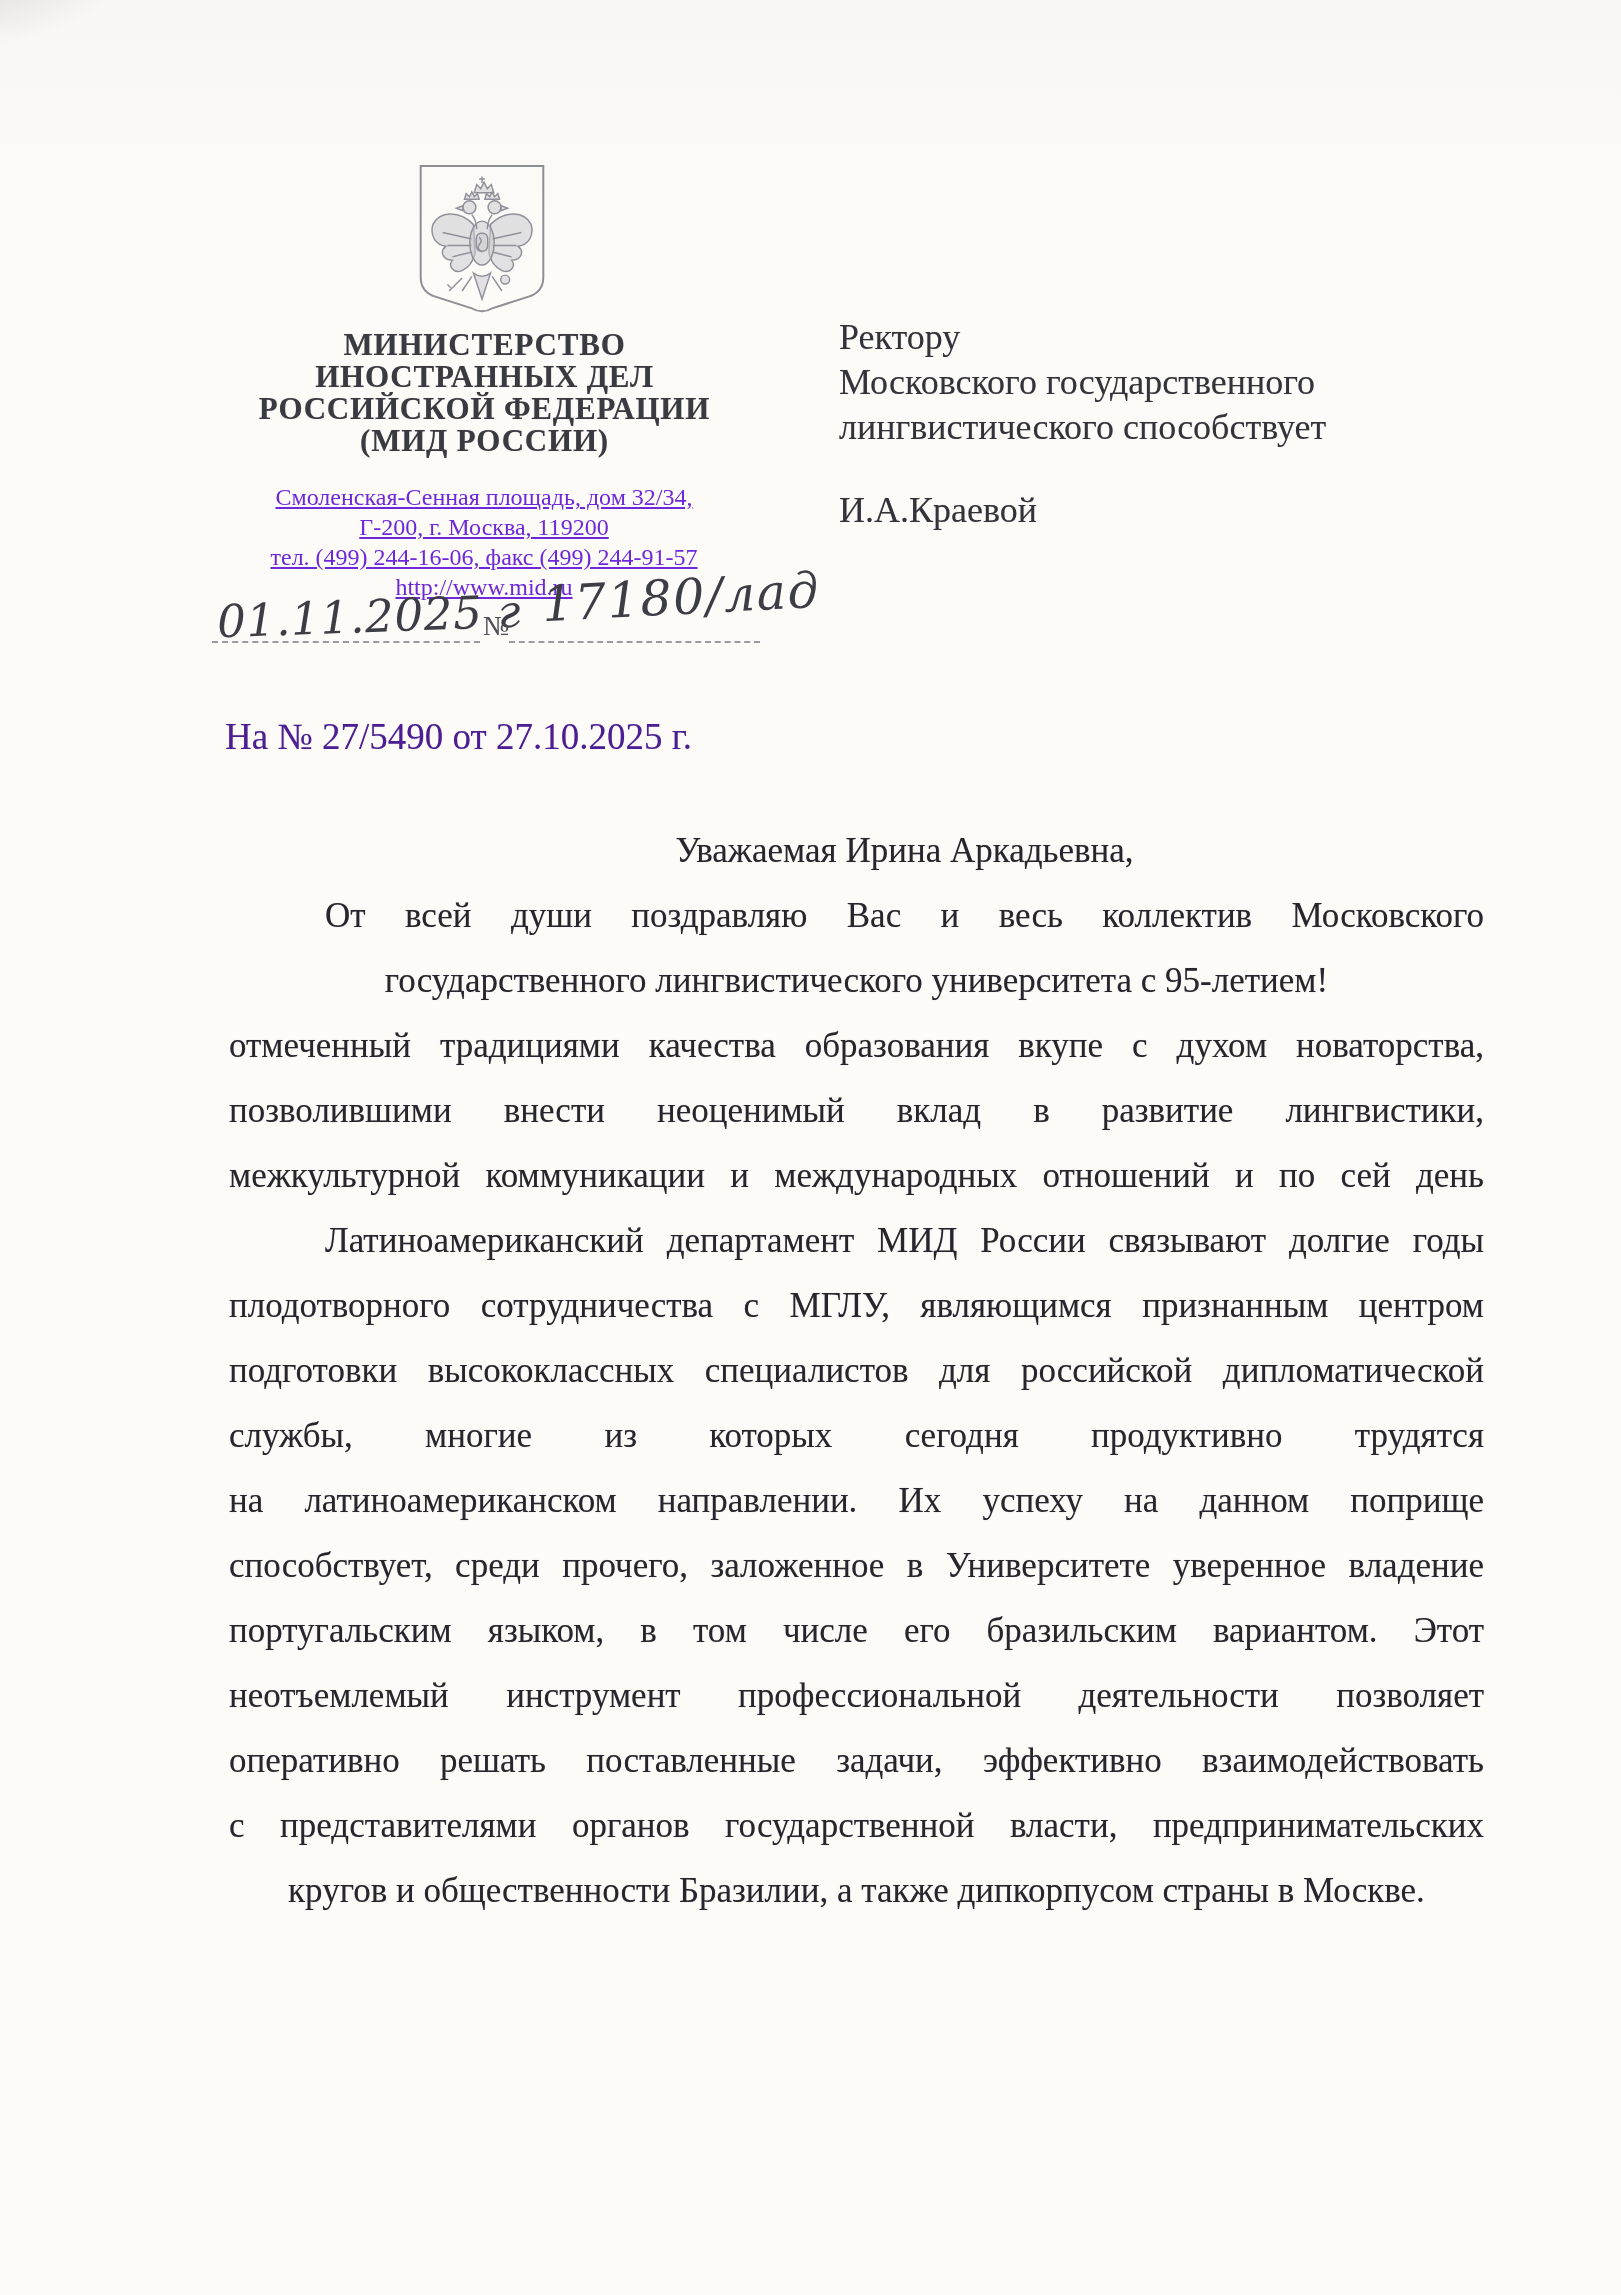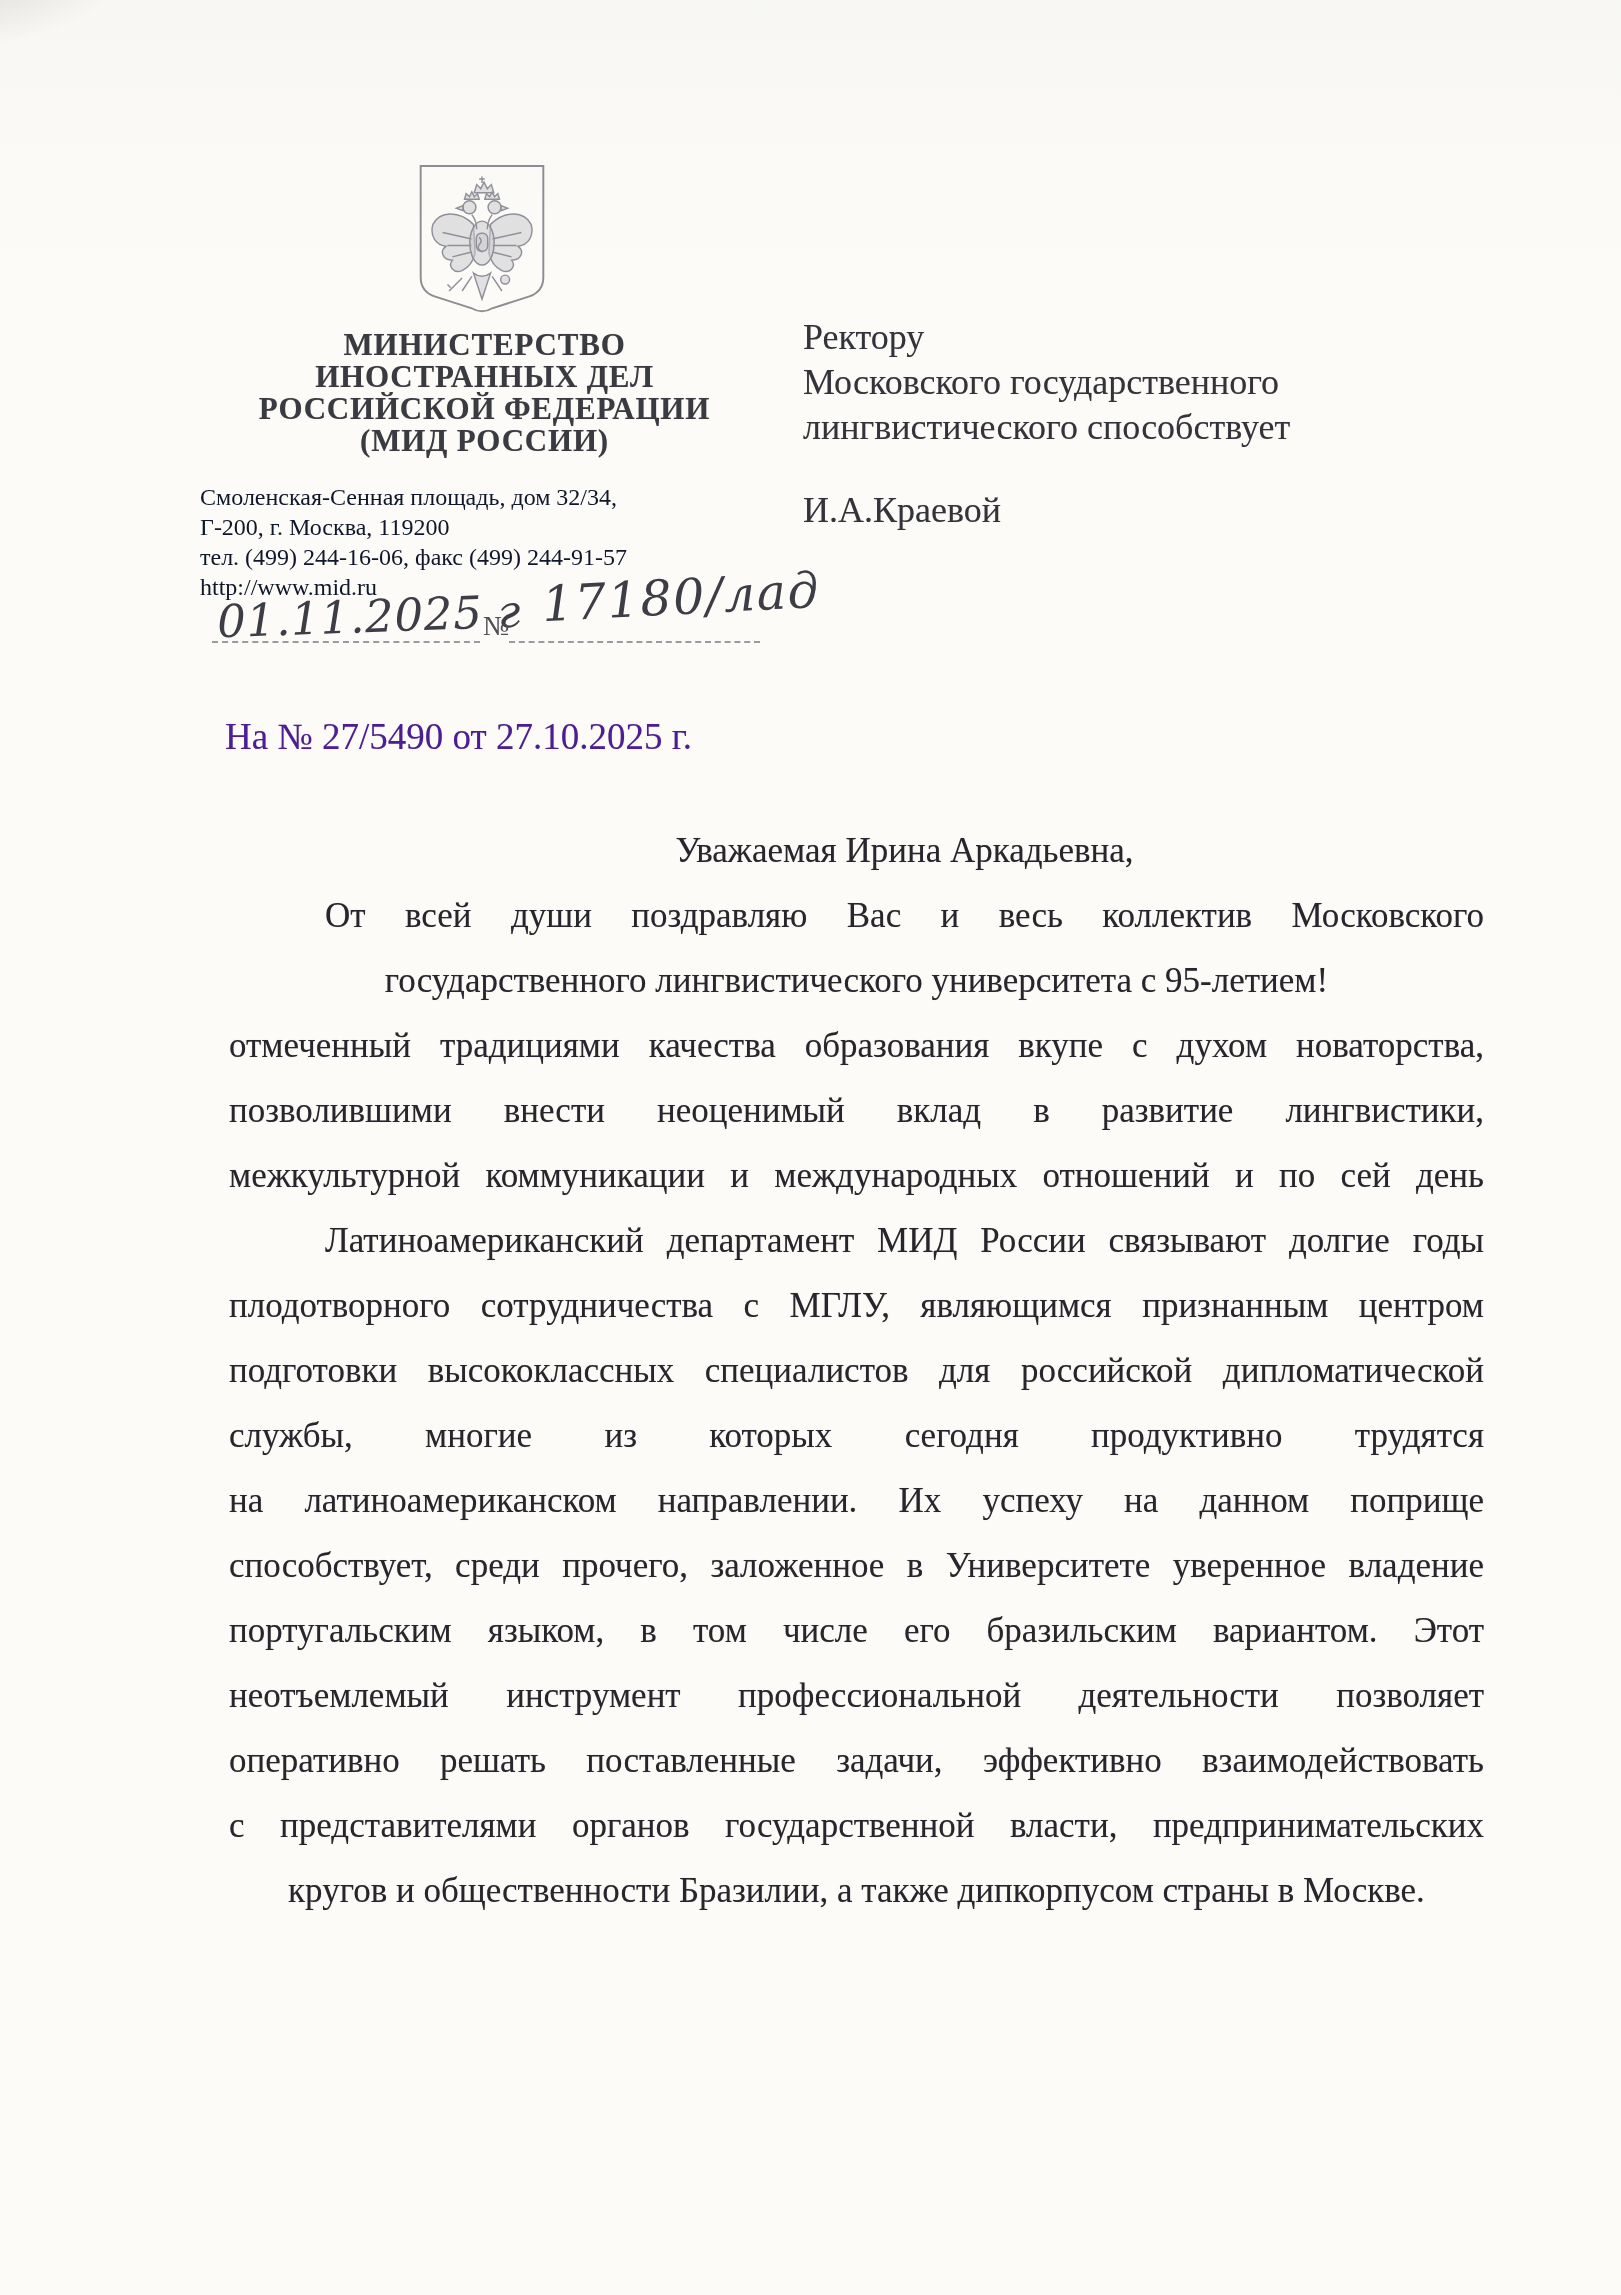--- a/index.html
+++ b/index.html
@@ -27,28 +27,29 @@
   .emblem { position: absolute; left: 415px; top: 161px; width: 134px; height: 156px; }
   .org {
     position: absolute; left: 241px; top: 329px; width: 487px;
     text-align: center; font-weight: bold;
     font-size: 31px; line-height: 32px; letter-spacing: 0.8px;
     color: #3a3a41;
     text-shadow: 0 0 0.8px rgba(58,58,65,0.35);
   }
   .addr {
     position: absolute; left: 200px; top: 482px; width: 568px;
-    text-align: left;
+    text-align: center;
     font-size: 24px; line-height: 30px;
-    color: #0f172a;
+    color: #6d28d9;
+    text-decoration: underline;
   }
 
   
   .recipient {
-    position: absolute; left: 803px; top: 315px; width: 616px;
+    position: absolute; left: 839px; top: 315px; width: 616px;
     font-size: 36px; line-height: 45px; color: #33333a;
     text-shadow: 0 0 0.8px rgba(51,51,58,0.3);
   }
   .recipient .name { margin-top: 38px; }
 
   
   .hand {
     font-family: "DejaVu Serif", serif;
     font-style: italic;
     color: #3d3d46;

